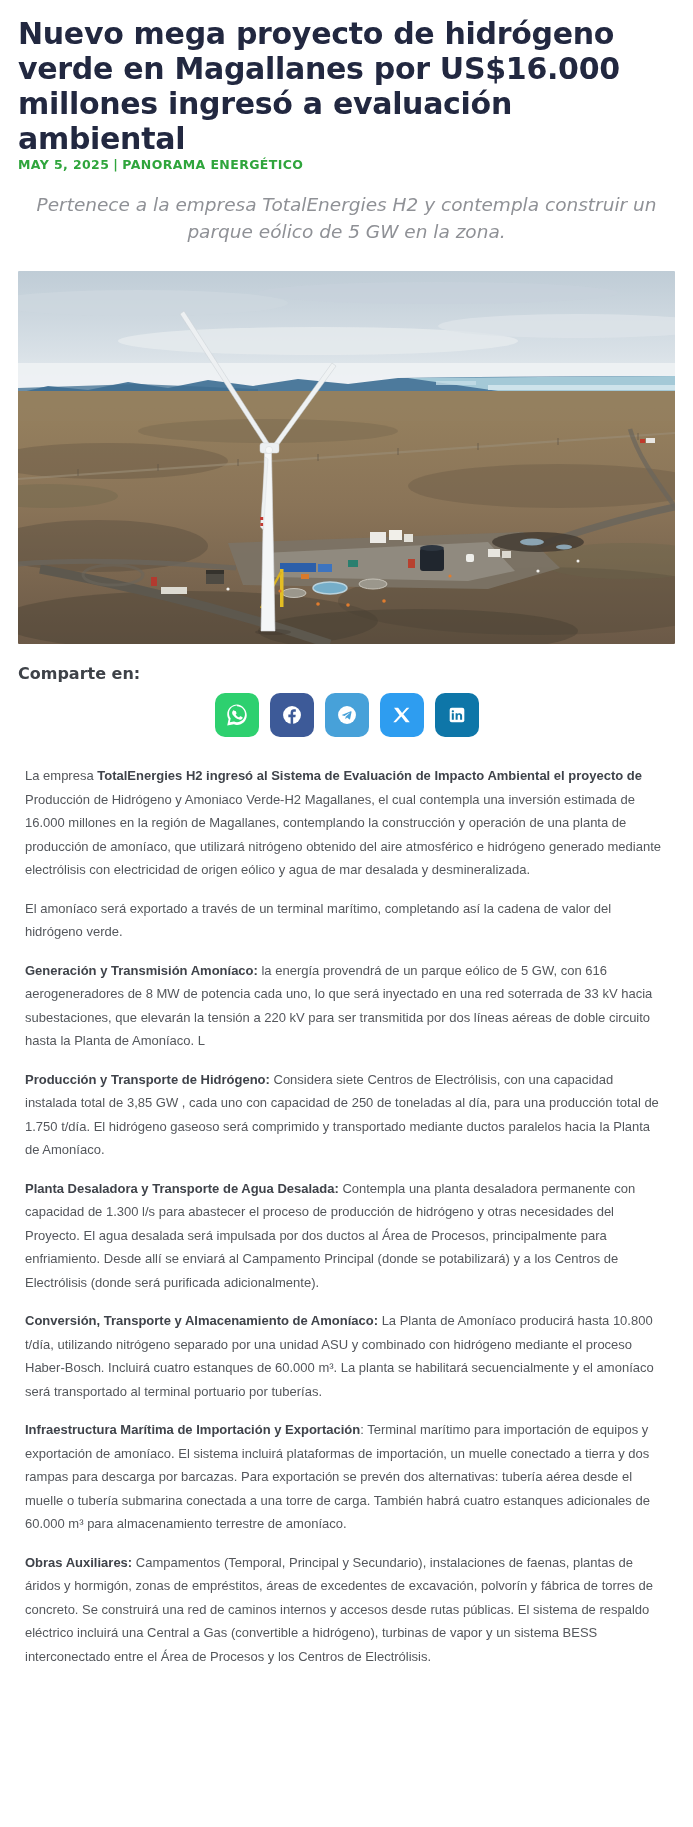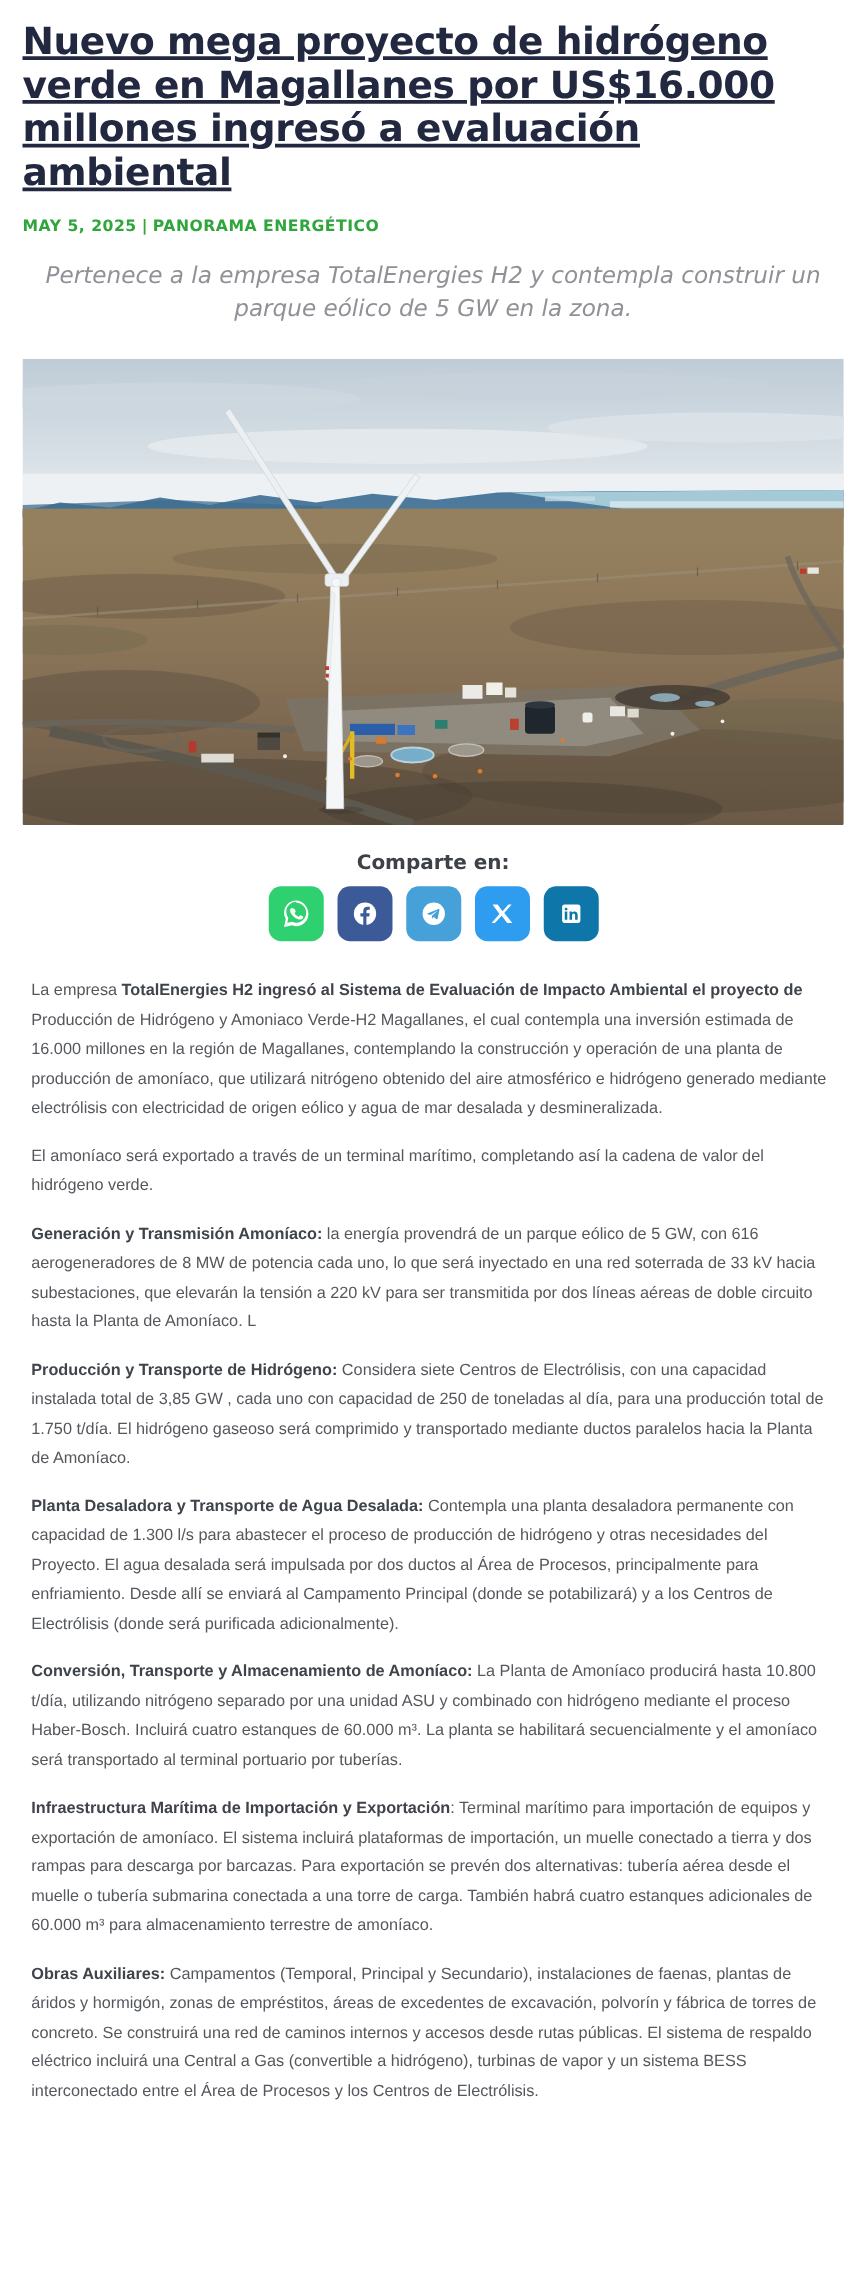--- a/index.html
+++ b/index.html
@@ -7,24 +7,23 @@
   .page{width:693px;box-sizing:border-box;padding:16px 18px 28px;}
 
   .headline{
     margin:0;
     font-family:"DejaVu Sans",sans-serif;
     font-weight:bold;
     font-size:30px;
     line-height:35px;
     letter-spacing:-0.3px;
     color:#222840;
-    text-decoration:underline;
   }
   .meta{
-    margin-top:17px;
+    margin-top:1px;
     font-family:"DejaVu Sans",sans-serif;
     font-weight:bold;
     font-size:12.5px;
     letter-spacing:0.4px;
     color:#2fa53c;
     white-space:nowrap;
   }
   .meta .sep{padding:0 4px;}
   .meta a{color:inherit;text-decoration:none;cursor:pointer;}
 
@@ -34,21 +33,21 @@
     font-style:italic;
     font-size:18.5px;
     line-height:27px;
     color:#8f9196;
     text-align:center;
   }
 
   .hero{margin:26px 0 0;width:657px;height:373px;display:block;}
   .hero svg{display:block;border-radius:1px;}
 
-  .share{margin-top:20px;text-align:center;}
+  .share{margin-top:20px;text-align:left;}
   .share-label{
     font-family:"DejaVu Sans",sans-serif;
     font-weight:bold;
     font-size:16px;
     color:#3e4248;
   }
   .share-buttons{margin-top:10px;display:flex;justify-content:center;gap:11px;}
   .share-btn{
     width:44px;height:44px;
     border:none;border-radius:10px;

